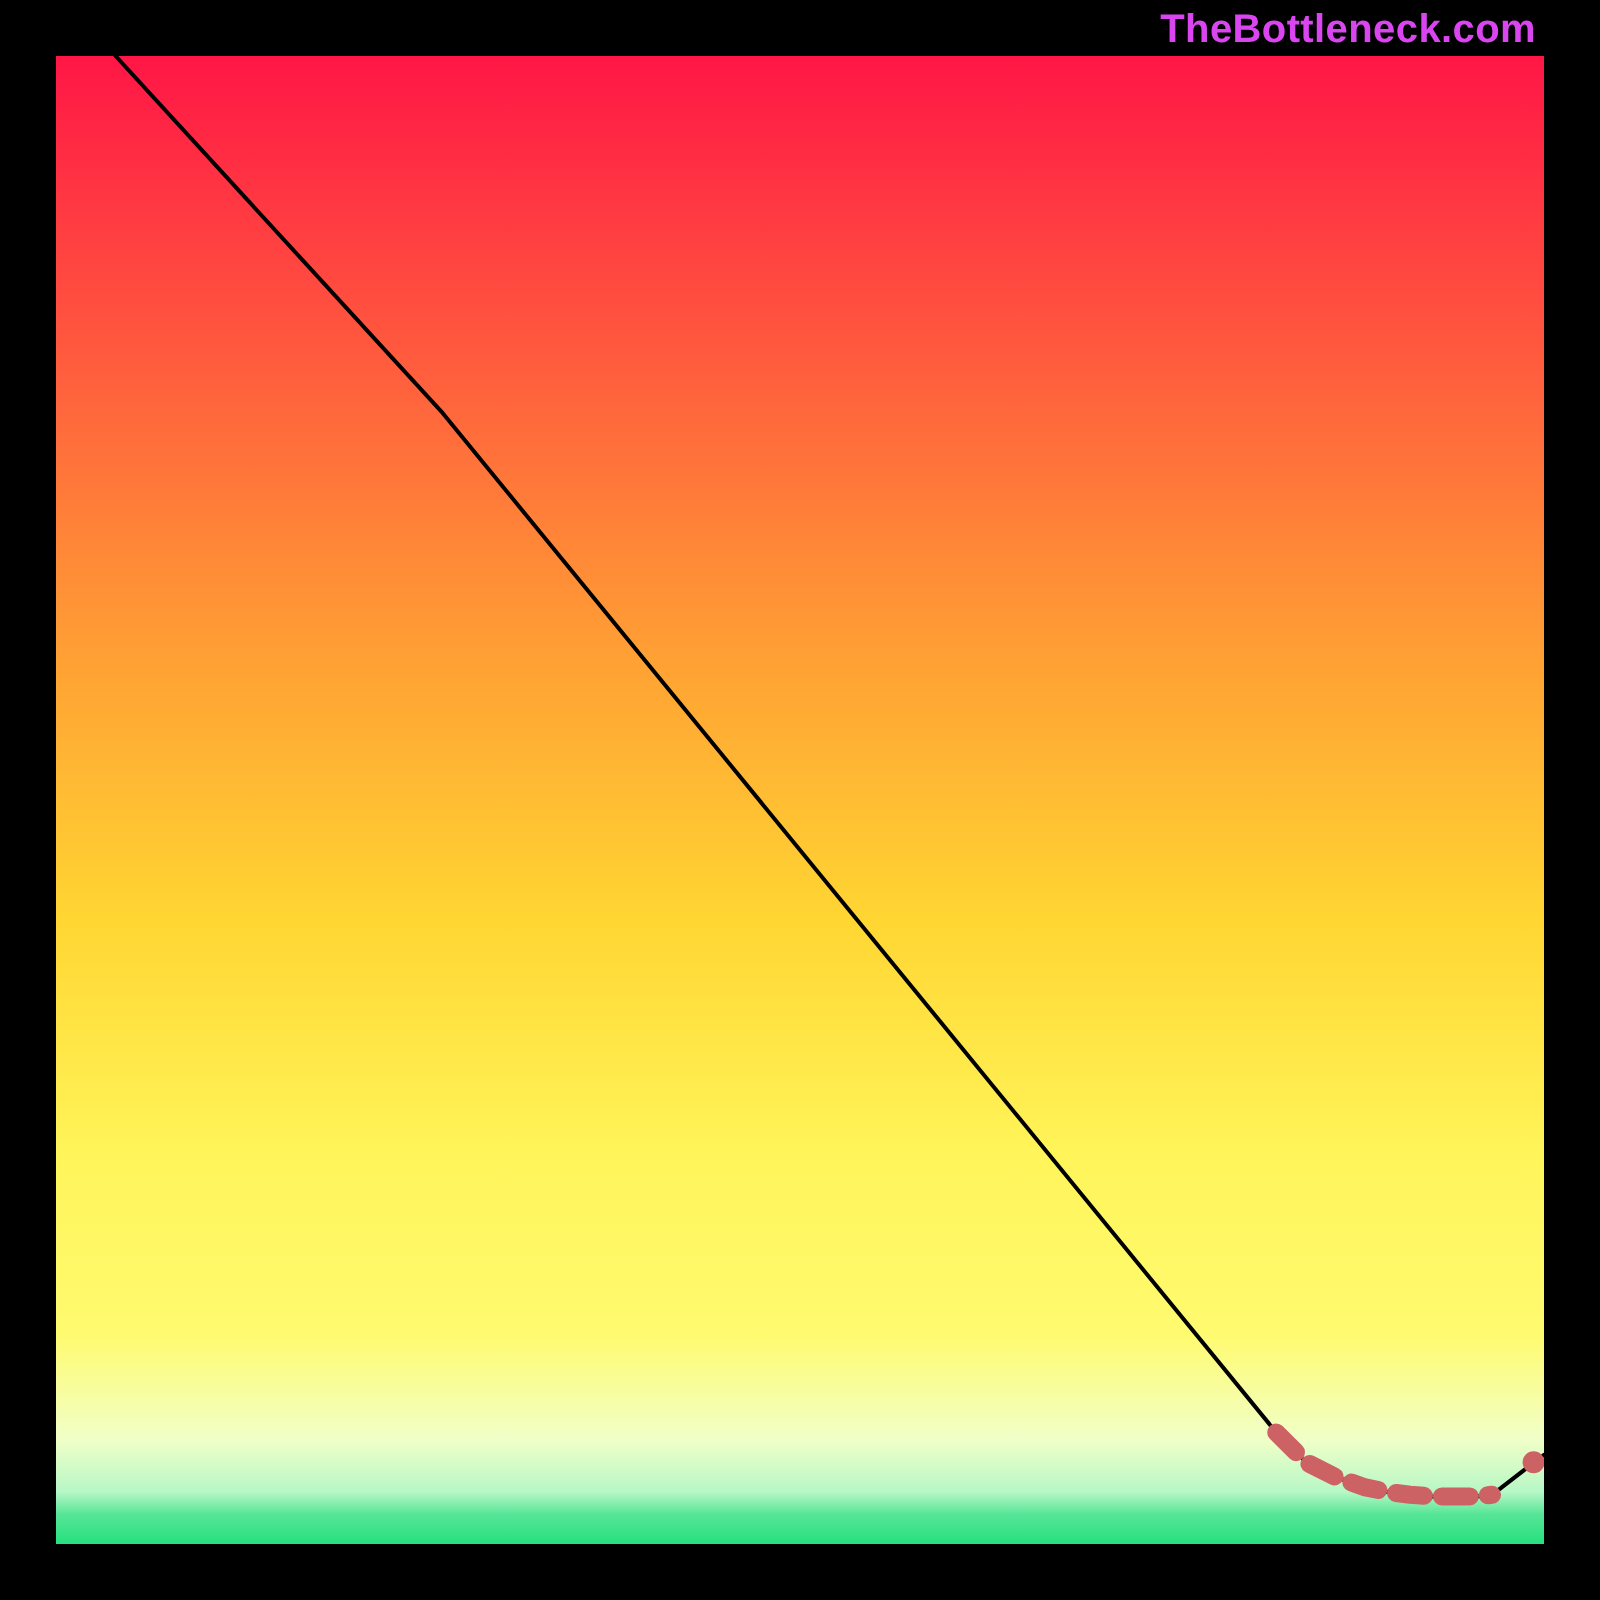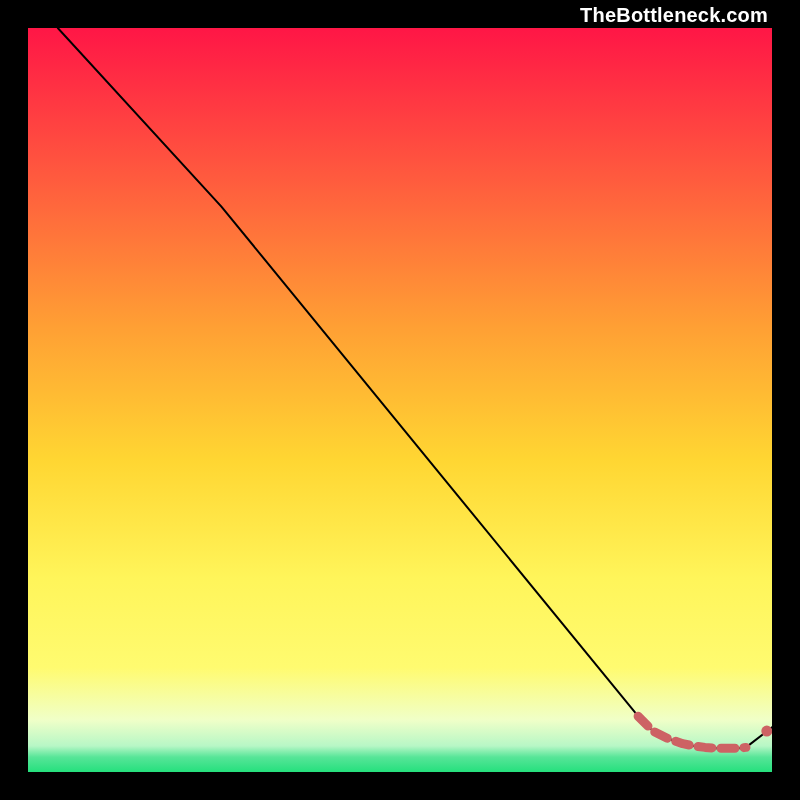--- a/index.html
+++ b/index.html
@@ -18,21 +18,21 @@
     height: 744px;
     background: #000;
   }
   .watermark {
     position: absolute;
     top: 4px;
     right: 32px;
     font-family: Arial, Helvetica, sans-serif;
     font-size: 20px;
     font-weight: 600;
-    color: #ffffff;
+    color: #d946ef;
     letter-spacing: 0.2px;
   }
   svg { display: block; }
 </style>
 </head>
 <body>
 
 <div class="frame">
   <svg class="plot-svg" width="744" height="744" viewBox="0 0 744 744">
     <defs>

